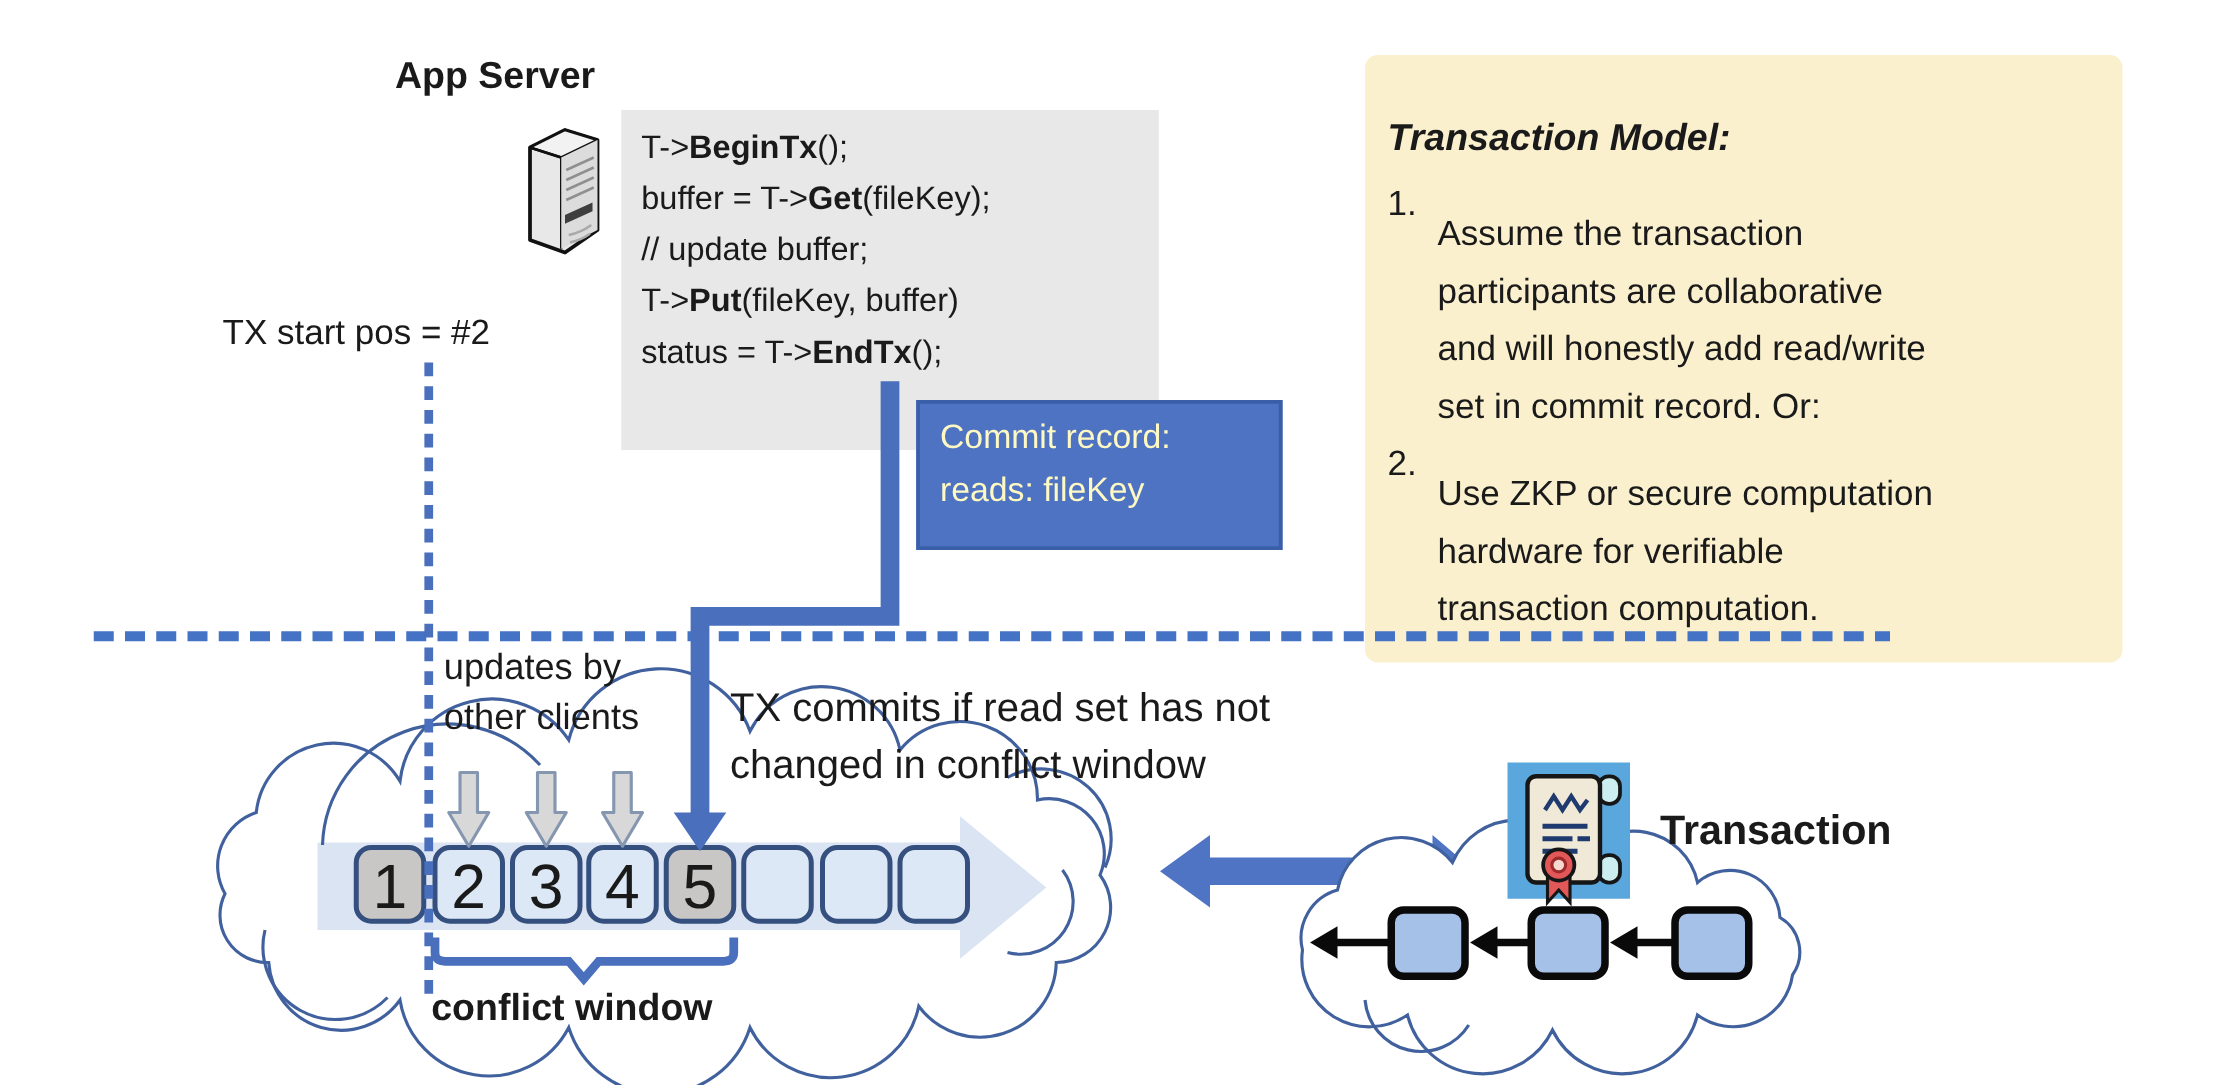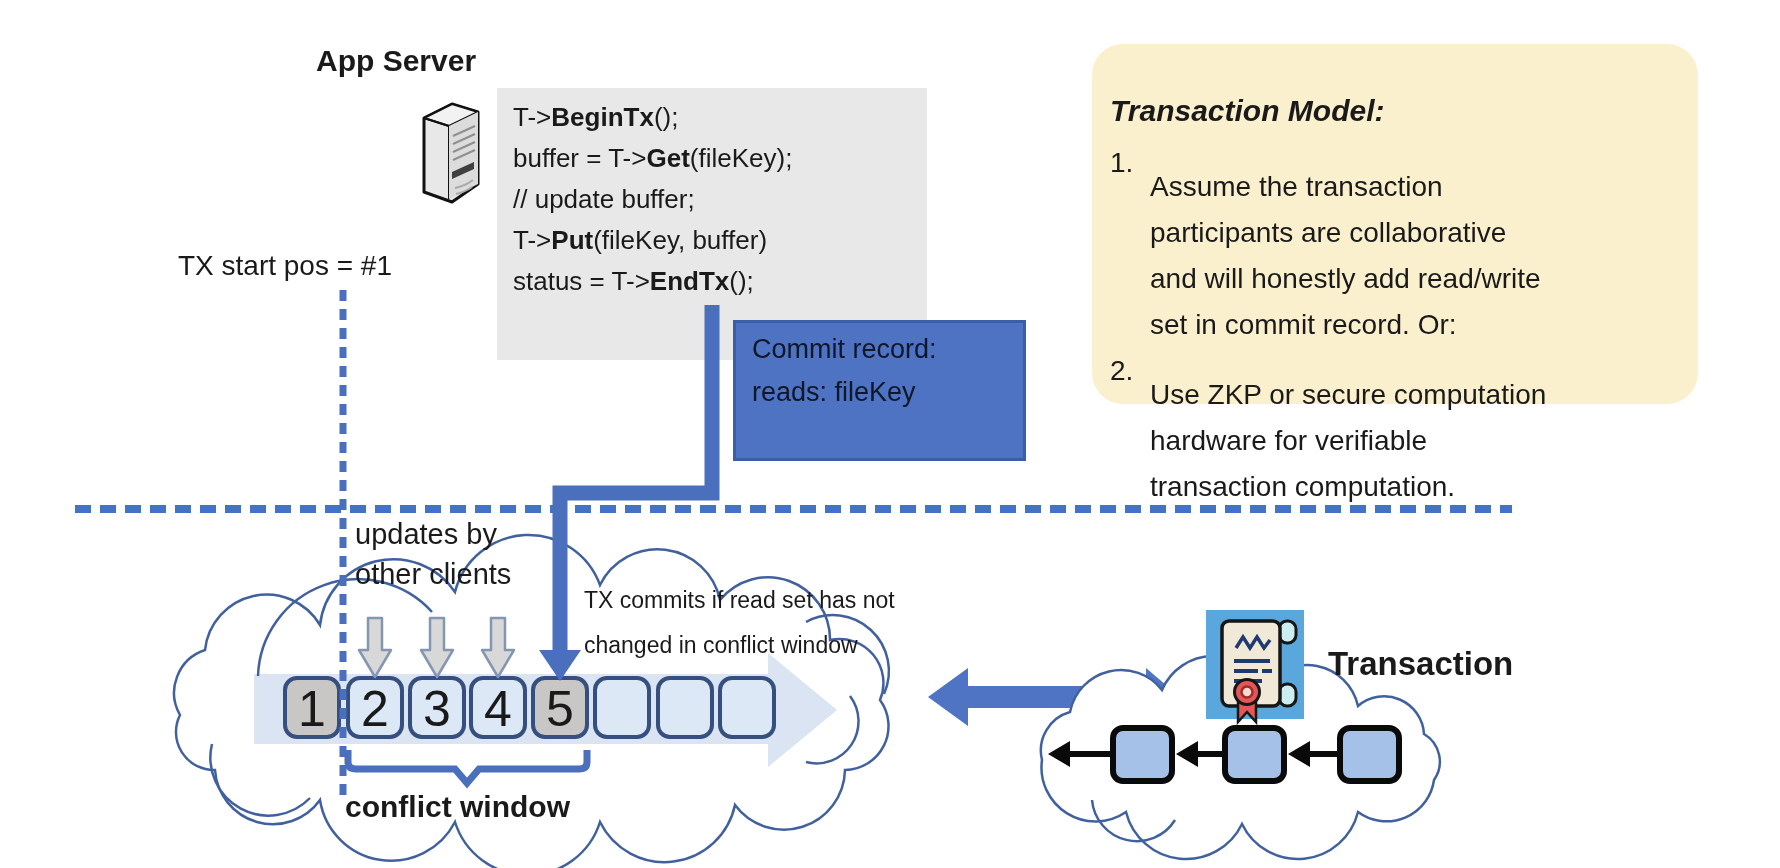--- a/index.html
+++ b/index.html
@@ -11,53 +11,53 @@
   .abs { position:absolute; }
   #app-server-title { left:316px; top:44px; font-size:30px; font-weight:bold; }
   #code-block {
     left:497px; top:88px; width:430px; height:272px; box-sizing:border-box;
     background:#e9e8e8; font-size:26px; line-height:41px; padding:9px 0 0 16px;
     white-space:nowrap;
   }
   .cl-b { font-weight:bold; }
   #tx-start-label { left:178px; top:250px; font-size:28px; }
   #commit-box {
-    left:733px; top:320px; width:293px; height:141px; box-sizing:border-box;
-    background:#4e73c2; border:3px solid #3a5fa8; color:#0f172a;
+    left:733px; top:320px; width:293px; height:120px; box-sizing:border-box;
+    background:#4e73c2; border:3px solid #3a5fa8; color:#fef9c3;
     font-size:27px; line-height:43px; padding:5px 0 0 16px; white-space:nowrap;
   }
   #note-box {
-    left:1092px; top:44px; width:606px; height:360px; box-sizing:border-box;
-    background:#fbf0ce; border-radius:31px; padding:50px 28px 0 18px;
+    left:1092px; top:44px; width:606px; height:486px; box-sizing:border-box;
+    background:#fbf0ce; border-radius:10px; padding:50px 28px 0 18px;
   }
   .tm-title { font-size:30px; font-weight:bold; font-style:italic; margin:0 0 12px 0; }
   .tm-item { display:flex; font-size:28px; line-height:46px; }
   .tm-num { width:40px; flex:none; }
   .tm-text { white-space:pre-line;margin-top:24px; }
   #stage-svg { left:0; top:0; }
   #updates-label { left:355px; top:514px; font-size:29px; line-height:40px; white-space:pre-line; }
-  #commit-note { left:584px; top:578px; font-size:23px; line-height:45px; white-space:pre-line; }
+  #commit-note { left:584px; top:544px; font-size:32px; line-height:45px; white-space:pre-line; }
   #conflict-label { left:345px; top:790px; font-size:30px; font-weight:bold; }
   #blockchain-label { left:1328px; top:645px; font-size:33px; font-weight:bold; }
   .slot-num { font-family:"Liberation Sans", sans-serif; font-size:50px; fill:#1a1a1a; }
 </style>
 </head>
 <body>
 
 <div class="abs" id="app-server-title">App Server</div>
 
 <div class="abs" id="code-block">
   <div><span class="cl-pre">T-&gt;</span><span class="cl-b">BeginTx</span><span class="cl-post">();</span></div>
   <div><span class="cl-pre">buffer = T-&gt;</span><span class="cl-b">Get</span><span class="cl-post">(fileKey);</span></div>
   <div><span class="cl-pre">// update buffer;</span><span class="cl-b"></span><span class="cl-post"></span></div>
   <div><span class="cl-pre">T-&gt;</span><span class="cl-b">Put</span><span class="cl-post">(fileKey, buffer)</span></div>
   <div><span class="cl-pre">status = T-&gt;</span><span class="cl-b">EndTx</span><span class="cl-post">();</span></div>
 </div>
 
-<div class="abs" id="tx-start-label">TX start pos = #1</div>
+<div class="abs" id="tx-start-label">TX start pos = #2</div>
 
 <div class="abs" id="commit-box">
   <div>Commit record:</div>
   <div>reads: fileKey</div>
 </div>
 
 <div class="abs" id="note-box">
   <div class="tm-title">Transaction Model:</div>
   <div class="tm-item">
     <span class="tm-num">1.</span>

